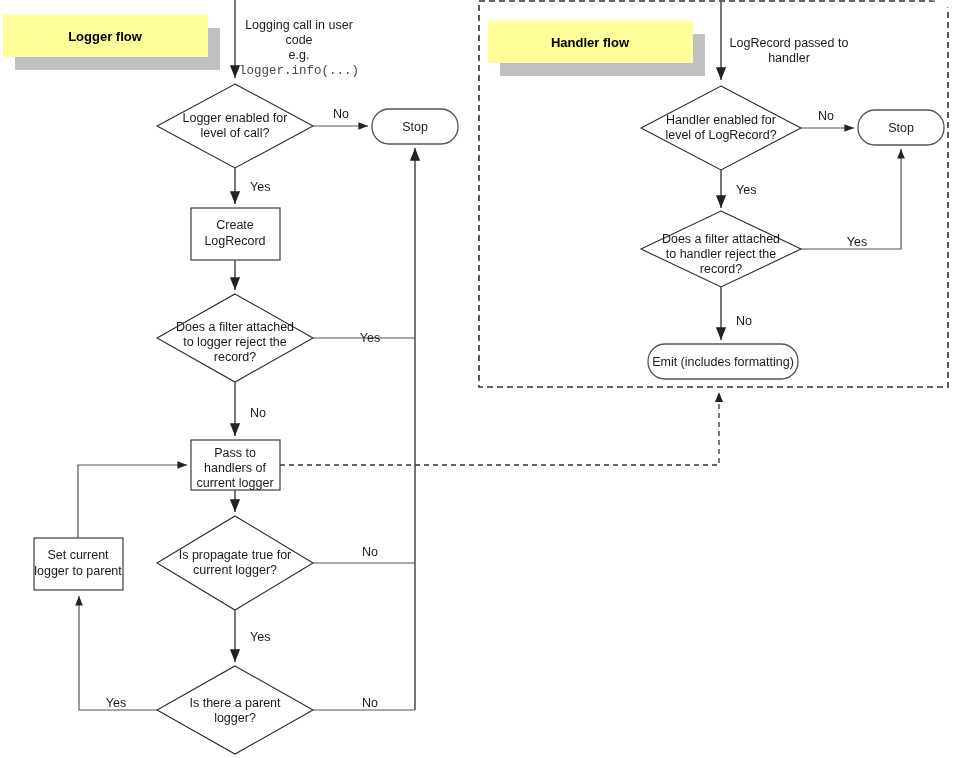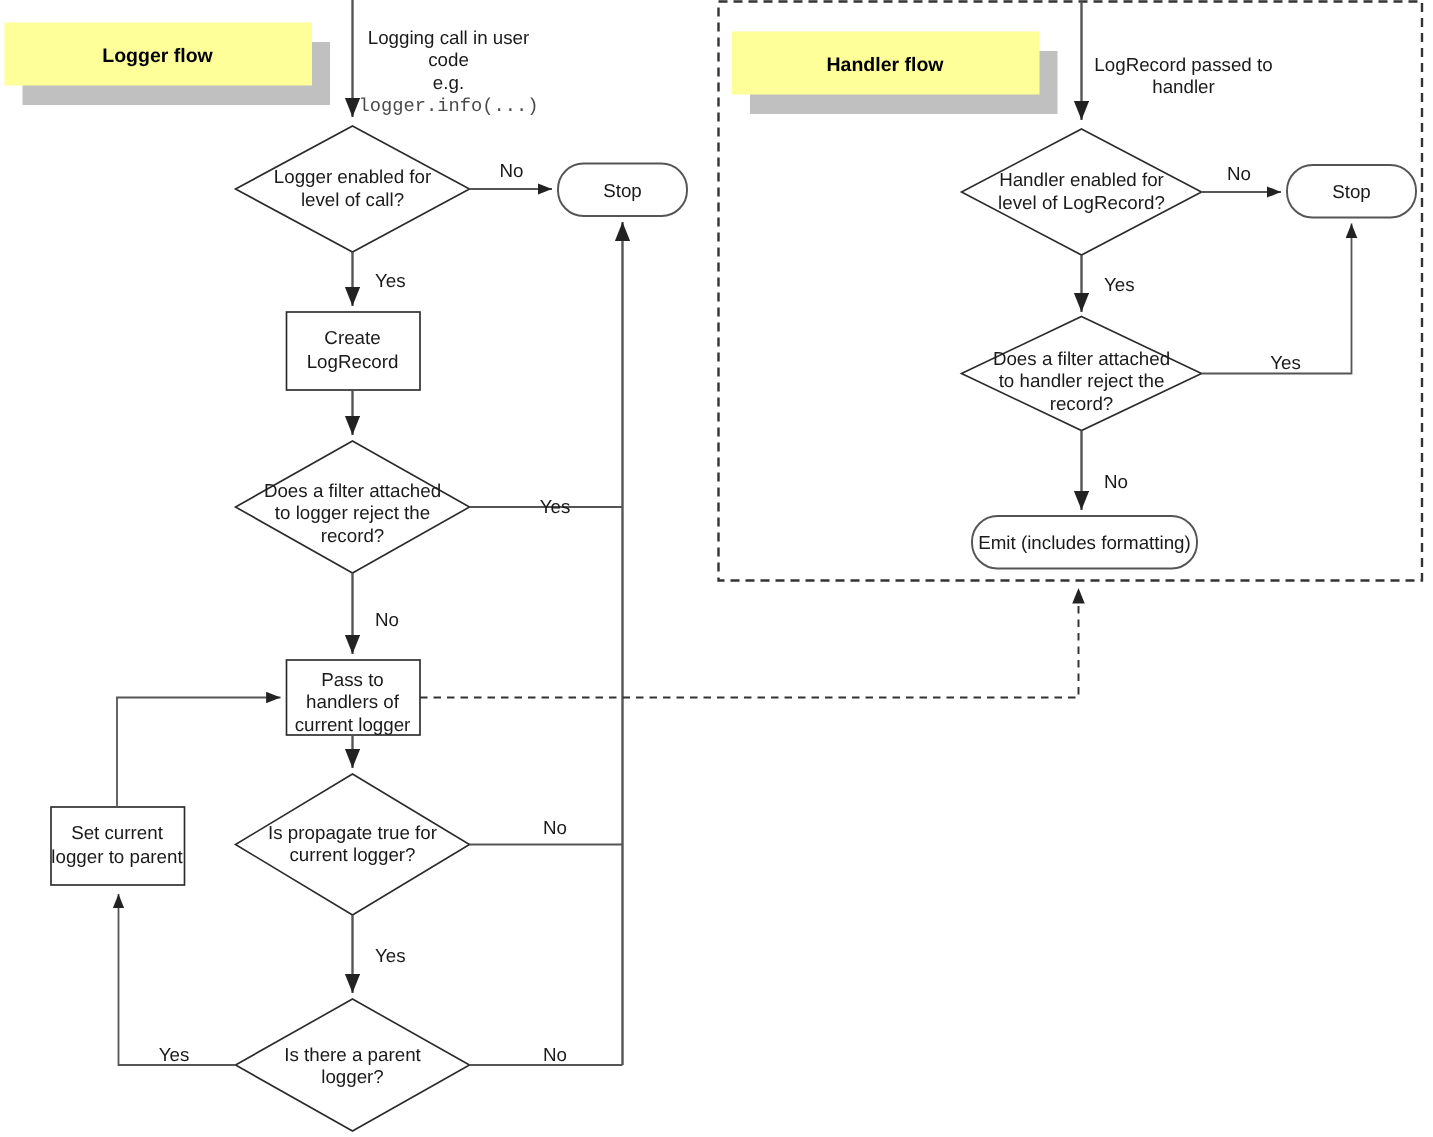--- a/index.html
+++ b/index.html
@@ -9,20 +9,21 @@
   }
   body {
     font-family: "Liberation Sans", sans-serif;
   }
   #canvas {
     position: relative;
     width: 955px;
     height: 758px;
     background: #ffffff;
     overflow: hidden;
+    border-radius: 25px;
   }
   svg.flow {
     position: absolute;
     left: 0;
     top: 0;
     width: 955px;
     height: 758px;
   }
   .node-text {
     font-family: "Liberation Sans", sans-serif;

